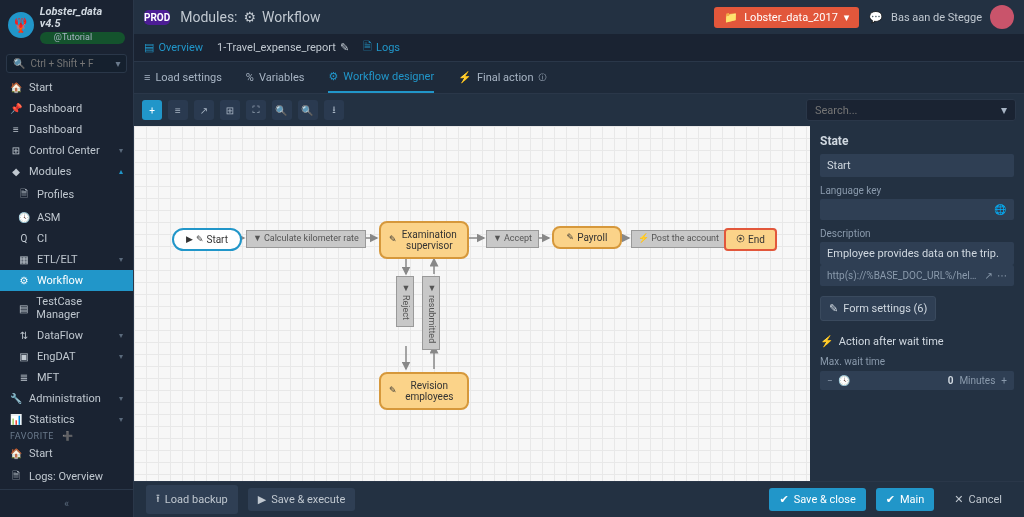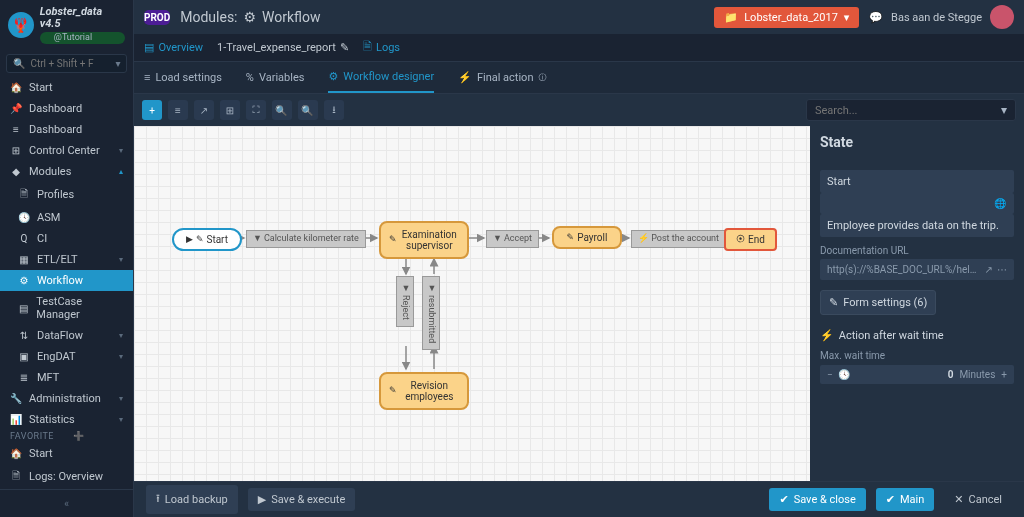--- a/index.html
+++ b/index.html
@@ -14,21 +14,21 @@
 .logo-title { font-weight: bold; color: #d0d8e0; font-size: 11px; font-style: italic; }
 .logo-sub { background: #14532d; padding: 1px 14px; border-radius: 7px; font-size: 9px; margin-top: 2px; display: inline-block; }
 .search-row { margin: 4px 6px; background: #15202e; border: 1px solid #2a3749; border-radius: 3px; padding: 3px 6px; display: flex; align-items: center; gap: 5px; font-size: 10px; color: #6a7a8c; }
 .search-row input { background: none; border: none; color: #a8b5c4; outline: none; width: 80px; font-size: 10px; }
 .nav { flex: 1; overflow-y: auto; }
 .nav-item { display: flex; align-items: center; gap: 7px; padding: 4px 10px; cursor: pointer; font-size: 11px; color: #c0c8d0; }
 .nav-item.active { background: #2196c9; color: #fff; }
 .nav-item .icon { width: 12px; text-align: center; font-size: 10px; }
 .nav-item .chev { margin-left: auto; font-size: 8px; color: #5a6a7c; }
 .nav-child { padding-left: 18px; }
-.favorite-sec { padding: 6px 10px 2px; font-size: 9px; color: #6a7a8c; letter-spacing: 0.5px; display:flex; align-items:center; gap:19px;}
+.favorite-sec { padding: 6px 10px 2px; font-size: 9px; color: #6a7a8c; letter-spacing: 0.5px; display:flex; align-items:center; gap:8px;}
 .sidebar-footer { border-top: 1px solid #2a3749; padding: 3px 0; }
 
 
 .main { flex: 1; display: flex; flex-direction: column; background: #1e2a3a; }
 
 
 .topbar { height: 34px; background: #233142; display: flex; align-items: center; padding: 0 10px; gap: 10px; }
 .prod-badge { background: #4c1d95; color: #fff; padding: 2px 0; border-radius: 5px; font-weight: bold; font-size: 10px; }
 .topbar-title { color: #c0c8d0; font-size: 14px; display: flex; align-items: center; gap: 6px; }
 .topbar-spacer { flex: 1; }
@@ -64,21 +64,21 @@
 .node-activity { background: #fbd389; border: 2px solid #d6983b; border-radius: 8px; padding: 6px 8px; width: 90px; }
 .node-activity.small { width: 70px; padding: 4px 6px; }
 .node-end { background: #fbd389; border: 2px solid #e2573b; border-radius: 4px; padding: 4px 10px; }
 .node-trans { background: #c8c8c8; border: 1px solid #999; padding: 3px 6px; font-size: 9px; display: flex; align-items: center; gap: 2px; color: #555; }
 .node-trans.v { writing-mode: vertical-rl; padding: 6px 3px; }
 .icon-s { font-size: 9px; }
 svg.arrow { position: absolute; pointer-events: none; }
 
 
 .panel { width: 214px; background: #233142; padding: 8px 10px; overflow-y: auto; font-size: 11px; }
-.panel-title { color: #d0d8e0; font-weight: bold; margin-bottom: 20px; font-size: 14px; }
+.panel-title { color: #d0d8e0; font-weight: bold; margin-bottom: 6px; font-size: 12px; }
 .field-label { color: #8a9aac; font-size: 10px; margin-top: 8px; margin-bottom: 3px; }
 .field-input { background: #2f3f54; border: none; padding: 5px 7px; color: #d0d8e0; width: 100%; border-radius: 2px; font-size: 11px; }
 .field-static { background: #2f3f54; padding: 5px 7px; color: #8a9aac; border-radius: 2px; display: flex; align-items: center; gap: 4px; font-size:10px;}
 .fs-btn { background: #2f3f54; border: 1px solid #3a4a5e; padding: 5px 8px; color: #d0d8e0; border-radius: 3px; display: inline-flex; align-items: center; gap: 5px; margin-top: 10px; font-size: 11px; }
 .section-hdr { color: #d0d8e0; margin-top: 14px; display: flex; align-items: center; gap: 5px; font-size: 11px; }
 .wait-row { background: #2f3f54; padding: 4px 7px; border-radius: 2px; display: flex; align-items: center; gap: 6px; margin-top: 4px; color: #8a9aac; font-size:10px;}
 .wait-row .num { color: #d0d8e0; font-weight: bold; margin-left: auto; }
 
 
 .footer { height: 36px; background: #233142; display: flex; align-items: center; padding: 0 12px; gap: 10px; border-top: 1px solid #2a3749; }
@@ -333,26 +333,27 @@
           </div>
         <div class="node node-activity" style="left:245px;top:246px">
             <span class="icon-s">✎</span>
             <span>Revision employees</span>
           </div>
       </div>
 
       <div class="panel">
         <div class="panel-title">State</div>
         <input class="field-input" value="Start" style="">
+        <div class="field-label">Language key</div>
         <div class="field-static">
             <span style="flex:1"></span>
             <span>🌐</span>
           </div>
+        <div class="field-label">Description</div>
         <input class="field-input" value="Employee provides data on the trip." style="">
-        <div class="field-label">Documentation URL</div>
         <div class="field-static">
             <span style="flex:1;overflow:hidden;text-overflow:ellipsis;white-space:nowrap">http(s)://%BASE_DOC_URL%/help.html</span>
             <span>↗</span>
             <span>⋯</span>
           </div>
         <div class="fs-btn">
             <span>✎</span>
             <span>Form settings (6)</span>
           </div>
         <div class="section-hdr">

